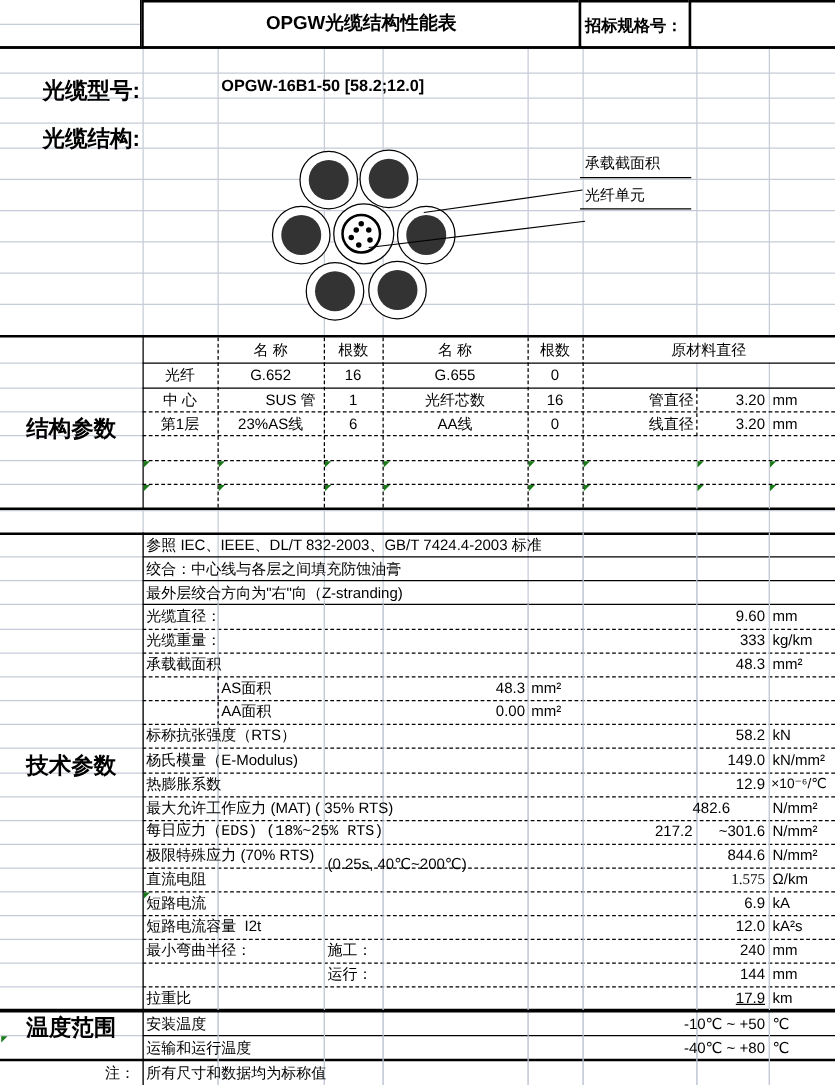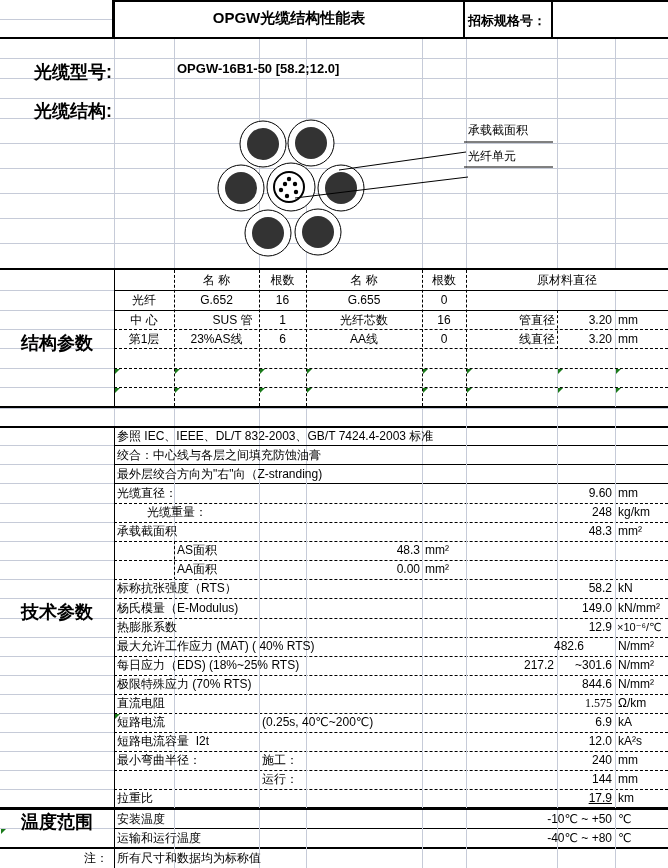--- a/index.html
+++ b/index.html
@@ -248,22 +248,22 @@
   <div class="cell" style="left:117px;top:427px;">参照 IEC、IEEE、DL/T 832-2003、GB/T 7424.4-2003 标准</div>
   <div class="cell" style="left:117px;top:446px;">绞合：中心线与各层之间填充防蚀油膏</div>
   <div class="cell" style="left:117px;top:465px;">最外层绞合方向为"右"向（Z-stranding)</div>
 
   <div>
     <div class="cell" style="left:117px;top:484px;">光缆直径：</div>
     <div class="cell right" style="left:557px;width:55px;top:484px;">9.60</div>
     <div class="cell" style="left:618px;top:484px;">mm</div>
   </div>
   <div>
-    <div class="cell" style="left:117px;top:503px;margin-left:30px;">光缆重量：</div>
-    <div class="cell right" style="left:557px;width:55px;top:503px;">248</div>
+    <div class="cell" style="left:117px;top:503px;">光缆重量：</div>
+    <div class="cell right" style="left:557px;width:55px;top:503px;">333</div>
     <div class="cell" style="left:618px;top:503px;">kg/km</div>
   </div>
   <div>
     <div class="cell" style="left:117px;top:522px;">承载截面积</div>
     <div class="cell right" style="left:557px;width:55px;top:522px;">48.3</div>
     <div class="cell" style="left:618px;top:522px;">mm²</div>
   </div>
   <div>
     <div class="cell" style="left:177px;top:541px;">AS面积</div>
     <div class="cell right" style="left:306px;width:114px;top:541px;">48.3</div>
@@ -283,44 +283,44 @@
     <div class="cell" style="left:117px;top:599px;text-align:center;">杨氏模量（E-Modulus)</div>
     <div class="cell right" style="left:557px;width:55px;top:599px;">149.0</div>
     <div class="cell" style="left:618px;top:599px;">kN/mm²</div>
   </div>
   <div>
     <div class="cell" style="left:117px;top:618px;">热膨胀系数</div>
     <div class="cell right" style="left:557px;width:55px;top:618px;">12.9</div>
     <div class="cell" style="left:617px;top:618px;font-size:11px;">×10⁻⁶/℃</div>
   </div>
   <div>
-    <div class="cell" style="left:117px;top:637px;">最大允许工作应力 (MAT) ( 40% RTS)</div>
+    <div class="cell" style="left:117px;top:637px;">最大允许工作应力 (MAT) ( 35% RTS)</div>
     <div class="cell right" style="left:529px;width:55px;top:637px;">482.6</div>
     <div class="cell" style="left:618px;top:637px;">N/mm²</div>
   </div>
   <div>
-    <div class="cell" style="left:117px;top:656px;">每日应力（EDS) (18%~25% RTS)</div>
+    <div class="cell" style="left:117px;top:656px;font-family:Liberation Mono, monospace;">每日应力（EDS) (18%~25% RTS)</div>
     <div class="cell right" style="left:466px;width:88px;top:656px;">217.2</div>
     <div class="cell right" style="left:557px;width:55px;top:656px;">~301.6</div>
     <div class="cell" style="left:618px;top:656px;">N/mm²</div>
   </div>
   <div>
     <div class="cell" style="left:117px;top:675px;">极限特殊应力 (70% RTS)</div>
     <div class="cell right" style="left:557px;width:55px;top:675px;">844.6</div>
     <div class="cell" style="left:618px;top:675px;">N/mm²</div>
   </div>
   <div>
     <div class="cell" style="left:117px;top:694px;">直流电阻</div>
     <div class="cell right" style="left:557px;width:55px;top:694px;font-family:Liberation Serif, serif;">1.575</div>
     <div class="cell" style="left:618px;top:694px;">Ω/km</div>
   </div>
   <div>
     <div class="tri" style="left:115px;top:714px;"></div>
     <div class="cell" style="left:117px;top:713px;">短路电流</div>
-    <div class="cell" style="left:262px;top:713px;">(0.25s, 40℃~200℃)</div>
+    <div class="cell" style="left:262px;top:682px;">(0.25s, 40℃~200℃)</div>
     <div class="cell right" style="left:557px;width:55px;top:713px;">6.9</div>
     <div class="cell" style="left:618px;top:713px;">kA</div>
   </div>
   <div>
     <div class="cell" style="left:117px;top:732px;white-space:pre;">短路电流容量  I2t</div>
     <div class="cell right" style="left:557px;width:55px;top:732px;">12.0</div>
     <div class="cell" style="left:618px;top:732px;">kA²s</div>
   </div>
   <div>
     <div class="cell" style="left:117px;top:751px;">最小弯曲半径：</div>

